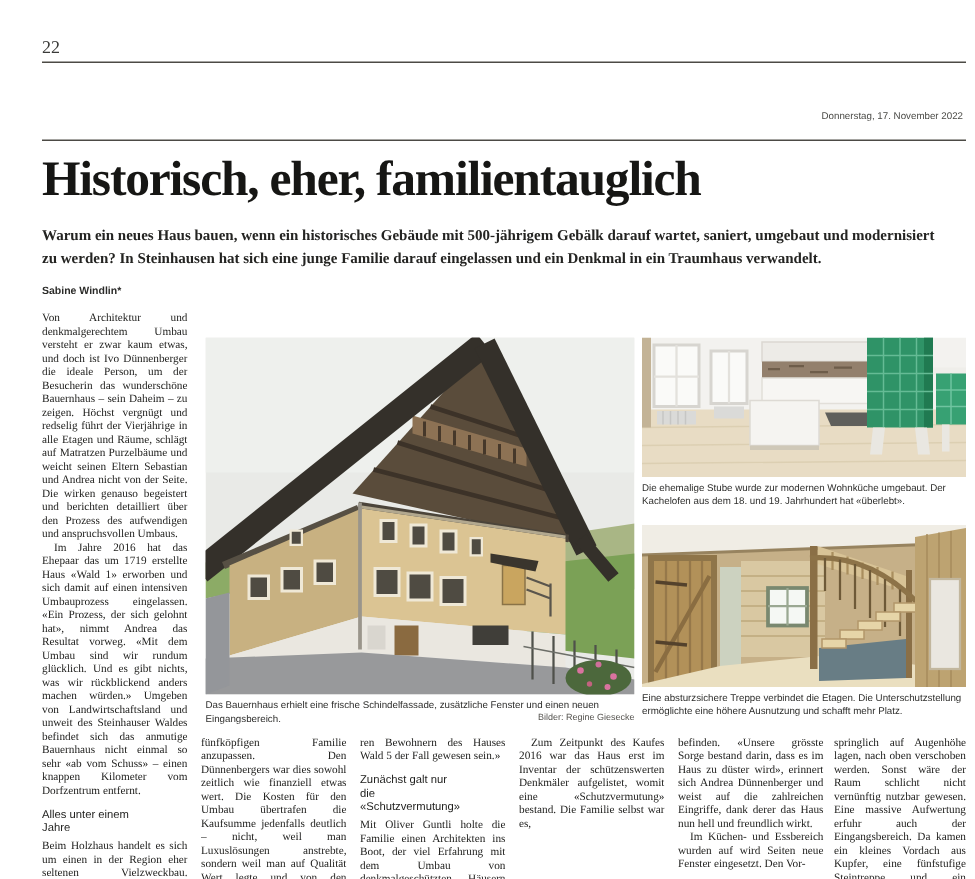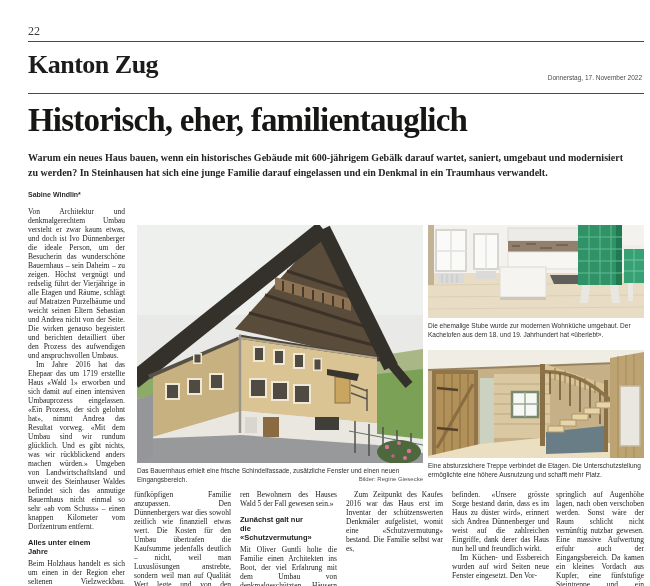--- a/index.html
+++ b/index.html
@@ -15,21 +15,21 @@
   .headline{position:absolute;left:28px;top:102px;margin:0;font-size:33px;font-weight:700;
         letter-spacing:-0.8px;color:#161614;}
   .lede{position:absolute;left:28px;top:150px;width:600px;margin:0;font-size:10px;line-height:15px;
         font-weight:700;color:#242422;}
   .byline{position:absolute;left:28px;top:191px;font-family:"Liberation Sans",sans-serif;
         font-size:7px;font-weight:700;color:#2b2b29;}
   .col{position:absolute;width:97px;overflow:hidden;text-align:justify;}
   .col p{margin:0;font-size:7.5px;line-height:9px;color:#232321;}
   .col p.indent{text-indent:8px;}
   .subhead{margin:7px 0 3px 0;font-family:"Liberation Sans",sans-serif;font-size:7.5px;
-        line-height:9px;font-weight:700;color:#1d1d1b;width:70px;text-align:left;}
+        line-height:9px;font-weight:400;color:#1d1d1b;width:70px;text-align:left;}
   .col1{left:28px;top:207px;height:379px;}
   .colb{top:490px;height:96px;}
   .col2{left:134px;}
   .col3{left:240px;}
   .col4{left:346px;}
   .col5{left:452px;}
   .col6{left:556px;width:88px;}
   figure{position:absolute;margin:0;}
   figure svg{display:block;}
   .fig-main{left:137px;top:225px;width:286px;}
@@ -39,26 +39,25 @@
         font-size:6.5px;line-height:9px;color:#2e2e2c;}
   .credit{position:absolute;right:0;bottom:0;font-size:6px;color:#55534f;}
 </style>
 </head>
 <body>
 
 <div class="page">
 
   <div class="pagenum">22</div>
   <div class="rule rule-top"></div>
-  <div class="section-title">Kanton Zug</div>
   <div class="edition-date">Donnerstag, 17. November 2022</div>
   <div class="rule rule-bottom"></div>
 
   <h1 class="headline">Historisch, eher, familientauglich</h1>
-  <p class="lede">Warum ein neues Haus bauen, wenn ein historisches Gebäude mit 600-jährigem Gebälk darauf wartet, saniert, umgebaut und modernisiert zu werden? In Steinhausen hat sich eine junge Familie darauf eingelassen und ein Denkmal in ein Traumhaus verwandelt.</p>
+  <p class="lede">Warum ein neues Haus bauen, wenn ein historisches Gebäude mit 500-jährigem Gebälk darauf wartet, saniert, umgebaut und modernisiert zu werden? In Steinhausen hat sich eine junge Familie darauf eingelassen und ein Denkmal in ein Traumhaus verwandelt.</p>
   <div class="byline">Sabine Windlin*</div>
 
   <div class="col col1">
     <p>Von Architektur und denkmalgerechtem Umbau versteht er zwar kaum etwas, und doch ist Ivo Dünnenberger die ideale Person, um der Besucherin das wunderschöne Bauernhaus – sein Daheim – zu zeigen. Höchst vergnügt und redselig führt der Vierjährige in alle Etagen und Räume, schlägt auf Matratzen Purzelbäume und weicht seinen Eltern Sebastian und Andrea nicht von der Seite. Die wirken genauso begeistert und berichten detailliert über den Prozess des aufwendigen und anspruchsvollen Umbaus.</p>
     <p class="indent">Im Jahre 2016 hat das Ehepaar das um 1719 erstellte Haus «Wald 1» erworben und sich damit auf einen intensiven Umbauprozess eingelassen. «Ein Prozess, der sich gelohnt hat», nimmt Andrea das Resultat vorweg. «Mit dem Umbau sind wir rundum glücklich. Und es gibt nichts, was wir rückblickend anders machen würden.» Umgeben von Landwirtschaftsland und unweit des Steinhauser Waldes befindet sich das anmutige Bauernhaus nicht einmal so sehr «ab vom Schuss» – einen knappen Kilometer vom Dorfzentrum entfernt.</p>
     <h3 class="subhead">Alles unter einem Jahre</h3>
     <p>Beim Holzhaus handelt es sich um einen in der Region eher seltenen Vielzweckbau. Wohnhaus und ehemaliger Ökonomieteil mit Stall und Tenn sind unter einem steilen Satteldach vereint, jedoch durch unterschiedliche Fassadengestaltung von</p>
   </div>
 
   <figure class="fig-main">

